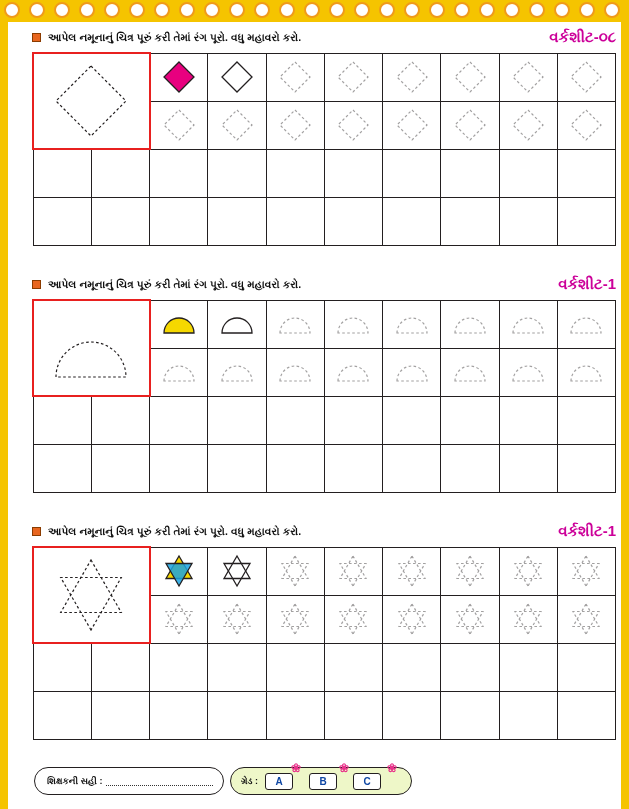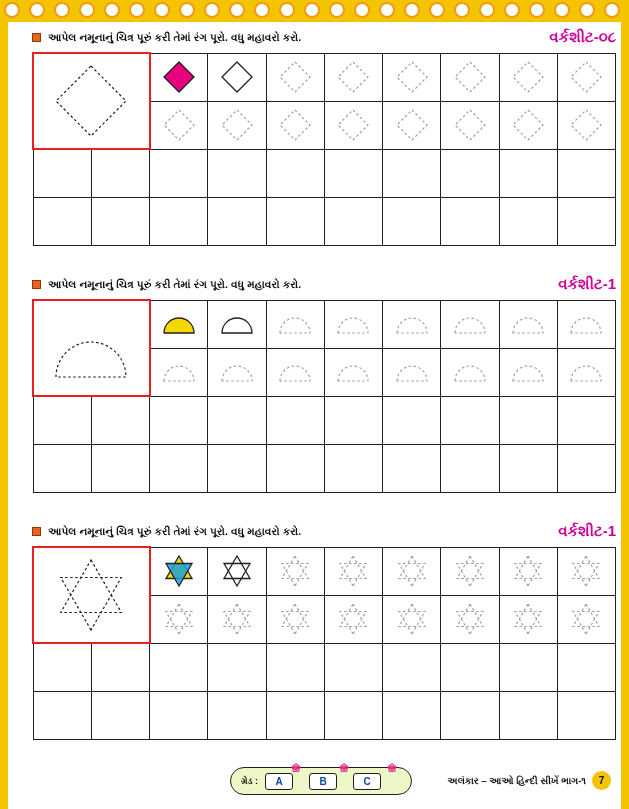--- a/index.html
+++ b/index.html
@@ -535,29 +535,29 @@
             <td></td>
             <td></td>
             <td></td>
             <td></td>
           </tr>
         </tbody>
       </table>
   </div>
 
   <div class="bottom">
+    <div class="sign-pill">
+      <span>શિક્ષકની સહી :</span>
+      <span class="sign-line"></span>
+    </div>
 
     <div class="grade-pill">
       <span class="flower" style="left:60px;">❀</span>
       <span class="flower" style="left:108px;">❀</span>
       <span class="flower" style="left:156px;">❀</span>
       <span>ગ્રેડ :</span>
       <span class="grade-box">A</span>
       <span class="grade-box" style="margin-left:16px;">B</span>
       <span class="grade-box" style="margin-left:16px;">C</span>
     </div>
 
-    <div class="footer-right">
-      <span class="footer-text">અલંકાર – આઓ હિન્દી સીખેં ભાગ-૧</span>
-      <span class="page-num">7</span>
-    </div>
   </div>
 </div>
 
 </body></html>

